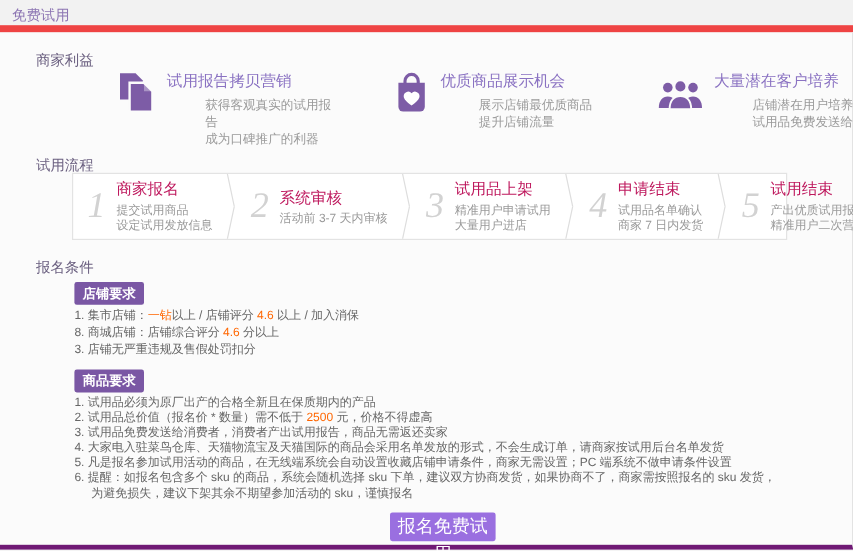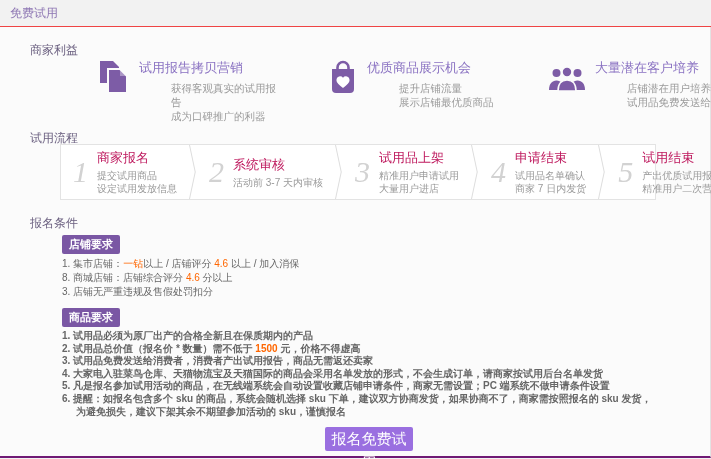--- a/index.html
+++ b/index.html
@@ -3,26 +3,26 @@
 <meta charset="utf-8">
 <style>
   * { margin:0; padding:0; box-sizing:border-box; }
   html,body { width:711px; height:459px; }
   body {
     font-family:"Liberation Sans","DejaVu Sans",sans-serif;
     background:#f2f2f2; color:#666; overflow:hidden;
   }
   .page-header {
     height:27px; line-height:27px; padding-left:10px;
-    background:#f2f2f2; border-bottom:1px solid #ef4444;
+    background:#f2f2f2; border-bottom:6px solid #ef4444;
     font-size:12px; color:#8d76b3;
   }
   .content {
     position:relative; height:431px; background:#fbfbfb;
-    border-right:1px solid #e3e3e3; border-bottom:2px solid #701a75;
+    border-right:1px solid #e3e3e3; border-bottom:4px solid #701a75;
   }
   .section-title { position:absolute; left:30px; font-size:12px; color:#6b6080; }
   
   .benefits-row { position:absolute; left:96px; top:32px; display:flex;gap:44px; }
   .benefit { display:flex; align-items:flex-start; }
   .benefit.b0 { width:188px; }
   .benefit.b1 { width:176px; }
   .benefit.b2 { width:210px; }
   .benefit .icon { flex:0 0 auto; margin-right:9px; }
   .benefit-title { font-size:13px; color:#8a72c2; margin-bottom:4px; }
@@ -95,22 +95,22 @@
     <div class="benefit b1">
       <span class="icon">
         <svg width="30" height="36" viewBox="0 0 30 36">
           <path d="M9.5 14 V8.5 a5.5 5.5 0 0 1 11 0 V14" fill="none" stroke="#7d5ca6" stroke-width="2.6" stroke-linecap="round"></path>
           <path d="M4 10 h22 v20 a4 4 0 0 1 -4 4 h-14 a4 4 0 0 1 -4 -4 z" fill="#7d5ca6"></path>
           <path d="M15 29 C10.8 26 8.4 23.6 8.4 21 a3.7 3.7 0 0 1 6.6 -2.2 a3.7 3.7 0 0 1 6.6 2.2 c0 2.6 -2.4 5 -6.6 8 z" fill="#ffffff"></path>
         </svg>
       </span>
       <span>
         <div class="benefit-title">优质商品展示机会</div>
+        <div class="benefit-line">展示店铺最优质商品</div>
         <div class="benefit-line">提升店铺流量</div>
-        <div class="benefit-line">展示店铺最优质商品</div>
       </span>
     </div>
 
     <div class="benefit b2">
       <span class="icon" style="margin-top:5px;">
         <svg width="38" height="30" viewBox="0 0 38 30">
           <g fill="#7d5ca6">
             <circle cx="8.5" cy="9" r="4"></circle>
             <path d="M1 26 c0 -6 3 -9.5 7.5 -9.5 s7.5 3.5 7.5 9.5 z"></path>
             <circle cx="29.5" cy="9" r="4"></circle>
@@ -186,23 +186,23 @@
   <div class="section-title" style="top:188px;">报名条件</div>
 
   <div class="badge" style="top:208px;">店铺要求</div>
   <ul class="rule-list shop-list" style="top:230px;">
     <li><span>1. 集市店铺：</span><span class="hl">一钻</span><span>以上 / 店铺评分 </span><span class="hl">4.6</span><span> 以上 / 加入消保</span></li>
     <li><span>8. 商城店铺：店铺综合评分 </span><span class="hl">4.6</span><span> 分以上</span></li>
     <li><span>3. 店铺无严重违规及售假处罚扣分</span></li>
   </ul>
 
   <div class="badge" style="top:281px;">商品要求</div>
-  <ul class="rule-list product-list" style="top:303px;font-weight:bold;">
+  <ul class="rule-list product-list" style="top:303px;">
     <li><span>1. 试用品必须为原厂出产的合格全新且在保质期内的产品</span></li>
-    <li><span>2. 试用品总价值（报名价 * 数量）需不低于 </span><span class="hl">1500</span><span> 元，价格不得虚高</span></li>
+    <li><span>2. 试用品总价值（报名价 * 数量）需不低于 </span><span class="hl">2500</span><span> 元，价格不得虚高</span></li>
     <li><span>3. 试用品免费发送给消费者，消费者产出试用报告，商品无需返还卖家</span></li>
     <li><span>4. 大家电入驻菜鸟仓库、天猫物流宝及天猫国际的商品会采用名单发放的形式，不会生成订单，请商家按试用后台名单发货</span></li>
     <li><span>5. 凡是报名参加试用活动的商品，在无线端系统会自动设置收藏店铺申请条件，商家无需设置；PC 端系统不做申请条件设置</span></li>
     <li><span>6. 提醒：如报名包含多个 sku 的商品，系统会随机选择 sku 下单，建议双方协商发货，如果协商不了，商家需按照报名的 sku 发货，为避免损失，建议下架其余不期望参加活动的 sku，谨慎报名</span></li>
   </ul>
 
   <button class="apply-btn">报名免费试用</button>
 
 </div>
 

